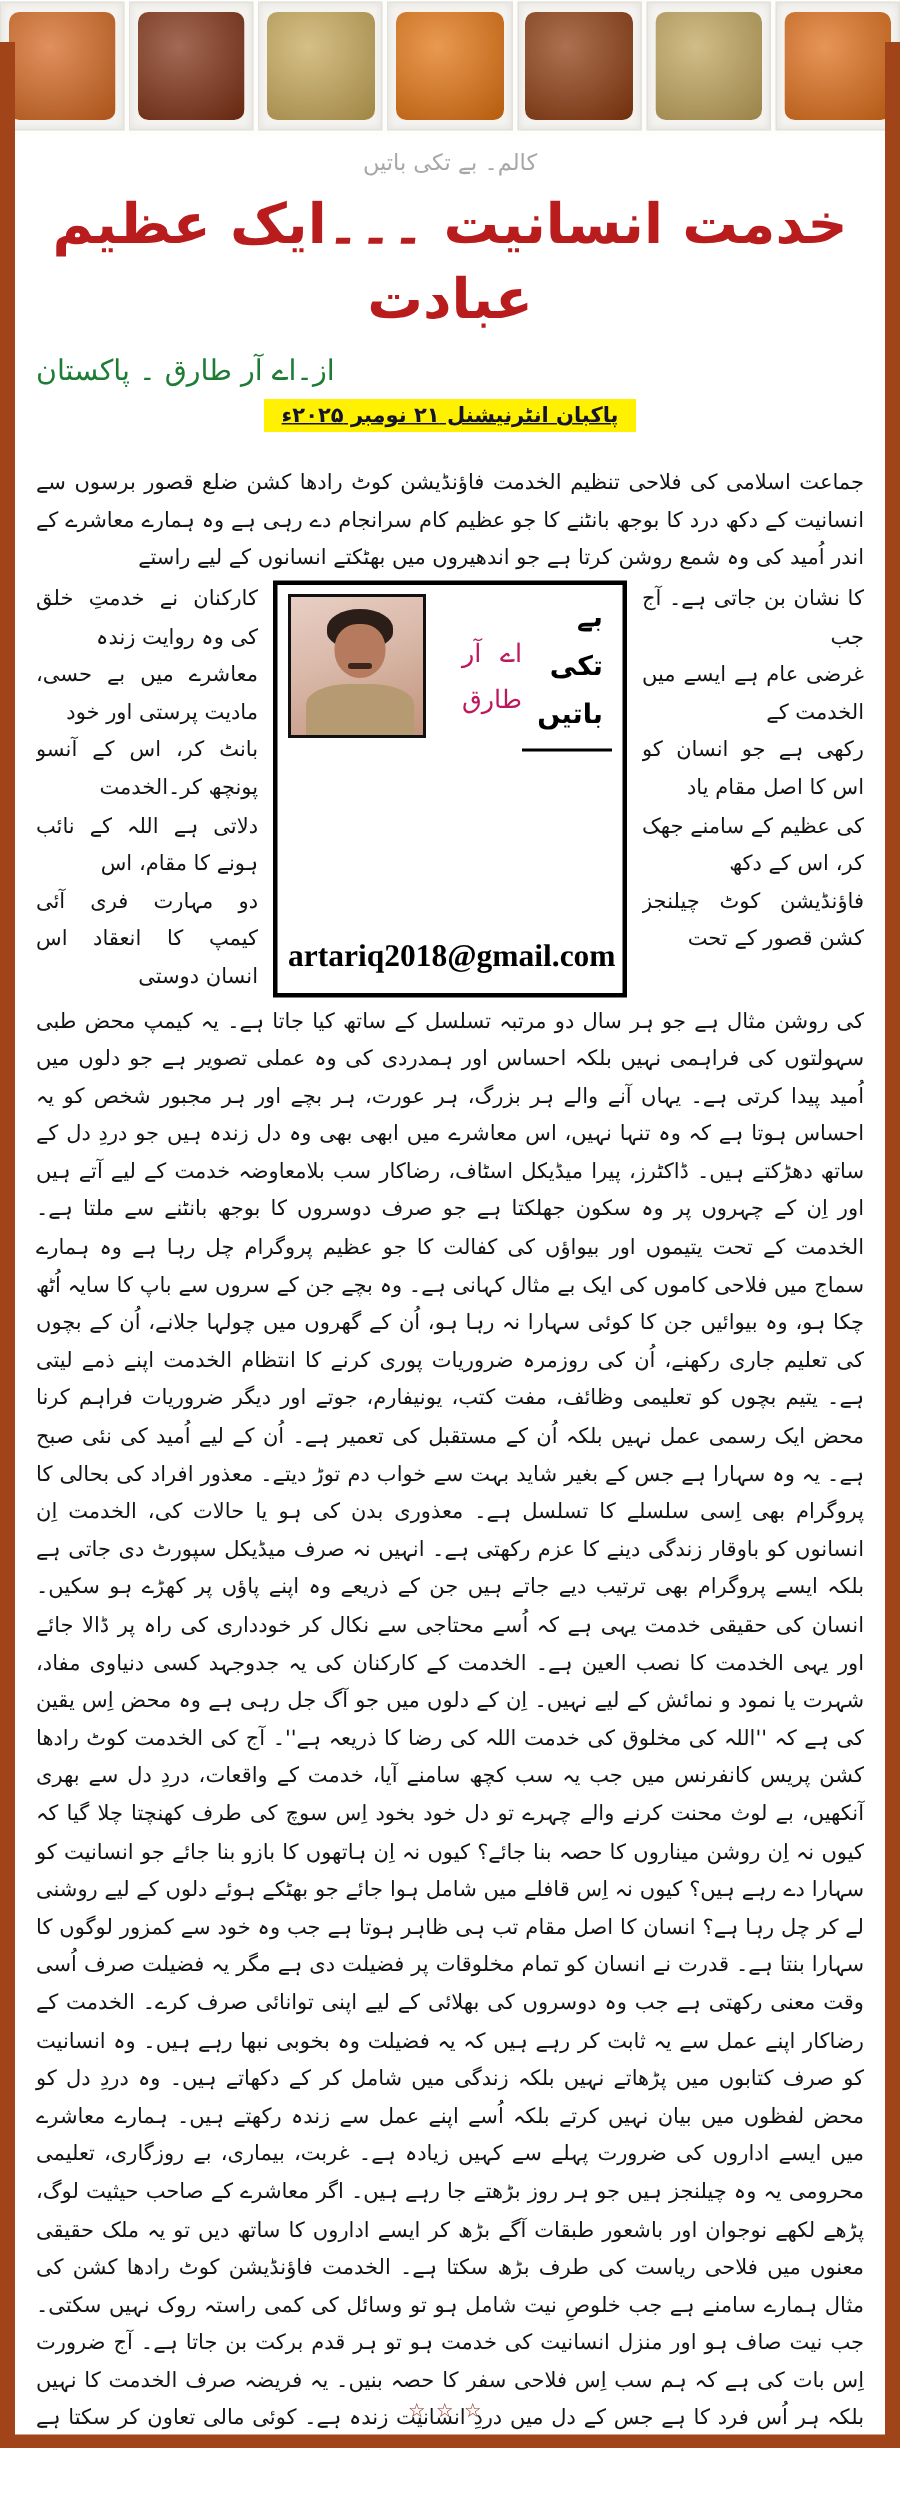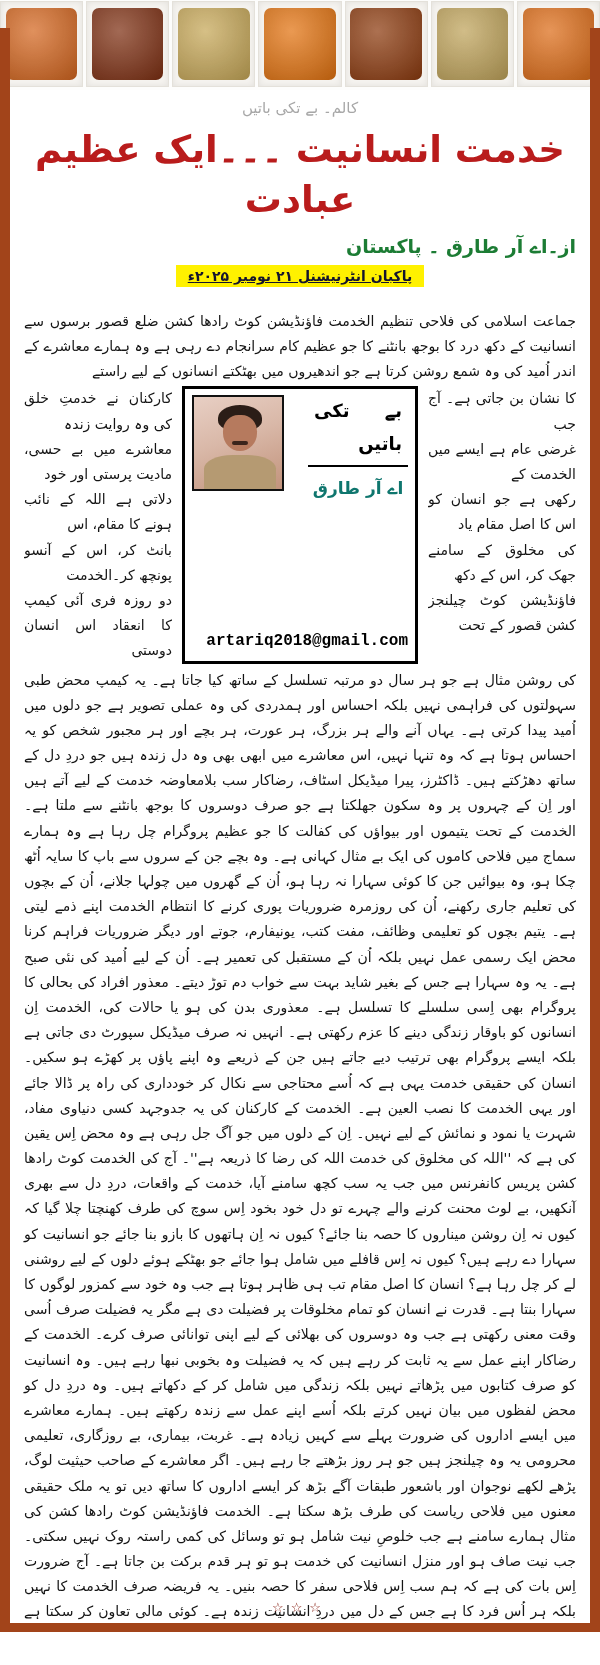--- a/index.html
+++ b/index.html
@@ -55,23 +55,23 @@
   .title{
     text-align:center;
     color:#b91c1c;
     font-weight:bold;
     font-size:37px;
     line-height:1.35;
     margin-top:8px;
     direction:rtl;
   }
   .byline{
-    text-align:right;
+    text-align:left;
     color:#1c7c34;
-    font-weight:bold;
+    font-weight:normal;
     font-size:19px;
     margin-top:10px;
     direction:rtl;
   }
   .dateline{
     text-align:center;
     margin-top:8px;
     direction:rtl;
   }
   .dateline-text{
@@ -139,35 +139,35 @@
     position:absolute;top:44px;left:38px;width:16px;height:4px;
     background:#3a241b;border-radius:2px;
   }
   .inset-photo .shirt{
     position:absolute;bottom:0;left:10px;width:72px;height:34px;
     background:#b59a72;border-radius:40% 40% 0 0;
   }
   .inset-titles{
     flex:1;
     order:1;
-    display:flex;flex-direction:column;
+    display:flex;flex-direction:row;
     align-items:center;justify-content:center;
     padding-left:24px;
   }
   .inset-name{
     font-weight:bold;font-size:18px;color:#000;
     border-bottom:2px solid #000;
     padding:0 6px 5px 6px;margin-bottom:6px;
   }
-  .inset-author{font-weight:bold;font-size:17px;color:#0f766e;}
+  .inset-author{font-weight:normal;font-size:17px;color:#be185d;}
   .inset-email{
     order:3;width:100%;
     direction:ltr;text-align:right;
-    font-family:Liberation Mono, monospace;
-    font-weight:bold;font-size:16px;color:#000;
+    font-family:Liberation Serif, serif;
+    font-weight:bold;font-size:21px;color:#000;
     margin-top:5px;
   }
   
   .stars{
     position:absolute;
     bottom:17px;left:0;right:0;
     text-align:center;
     color:#8a2418;
     font-size:13px;
     letter-spacing:7px;
@@ -218,44 +218,44 @@
 
     <div class="article">
 
       <p>جماعت اسلامی کی فلاحی تنظیم الخدمت فاؤنڈیشن کوٹ رادھا کشن ضلع قصور برسوں سے انسانیت کے دکھ درد کا بوجھ بانٹنے کا جو عظیم کام سرانجام دے رہی ہے وہ ہمارے معاشرے کے اندر اُمید کی وہ شمع روشن کرتا ہے جو اندھیروں میں بھٹکتے انسانوں کے لیے راستے</p>
 
       <div class="wrap-row">
         <div class="beside">
             <span class="seg">کا نشان بن جاتی ہے۔ آج جب</span>
             <span class="seg">غرضی عام ہے ایسے میں الخدمت کے</span>
             <span class="seg">رکھی ہے جو انسان کو اس کا اصل مقام یاد</span>
-            <span class="seg">کی مخلوق کے سامنے جھک کر، اس کے دکھ</span>
+            <span class="seg">کی عظیم کے سامنے جھک کر، اس کے دکھ</span>
             <span class="seg">فاؤنڈیشن کوٹ چیلنجز کشن قصور کے تحت</span>
           </div>
 
         <div class="inset-box">
           <div class="inset-photo">
             <div class="hair"></div>
             <div class="face"></div>
             <div class="mustache"></div>
             <div class="shirt"></div>
           </div>
           <div class="inset-titles">
             <div class="inset-name">بے تکی باتیں</div>
             <div class="inset-author">اے آر طارق</div>
           </div>
           <div class="inset-email">artariq2018@gmail.com</div>
         </div>
 
         <div class="beside">
             <span class="seg">کارکنان نے خدمتِ خلق کی وہ روایت زندہ</span>
             <span class="seg">معاشرے میں بے حسی، مادیت پرستی اور خود</span>
+            <span class="seg">بانٹ کر، اس کے آنسو پونچھ کر۔الخدمت</span>
             <span class="seg">دلاتی ہے اللہ کے نائب ہونے کا مقام، اس</span>
-            <span class="seg">بانٹ کر، اس کے آنسو پونچھ کر۔الخدمت</span>
-            <span class="seg">دو روزہ فری آئی کیمپ کا انعقاد اس انسان دوستی</span>
+            <span class="seg">دو مہارت فری آئی کیمپ کا انعقاد اس انسان دوستی</span>
           </div>
       </div>
 
       <p id="body-rest"><span>کی روشن مثال ہے جو ہر سال دو مرتبہ تسلسل کے ساتھ کیا جاتا ہے۔ یہ کیمپ محض طبی سہولتوں کی فراہمی نہیں بلکہ احساس اور ہمدردی کی وہ عملی تصویر ہے جو دلوں میں اُمید پیدا کرتی ہے۔ یہاں آنے والے ہر بزرگ، ہر عورت، ہر بچے اور ہر مجبور شخص کو یہ احساس ہوتا ہے کہ وہ تنہا نہیں، اس معاشرے میں ابھی بھی وہ دل زندہ ہیں جو دردِ دل کے ساتھ دھڑکتے ہیں۔ ڈاکٹرز، پیرا میڈیکل اسٹاف، رضاکار سب بلامعاوضہ خدمت کے لیے آتے ہیں اور اِن کے چہروں پر وہ سکون جھلکتا ہے جو صرف دوسروں کا بوجھ بانٹنے سے ملتا ہے۔ </span><span>الخدمت کے تحت یتیموں اور بیواؤں کی کفالت کا جو عظیم پروگرام چل رہا ہے وہ ہمارے سماج میں فلاحی کاموں کی ایک بے مثال کہانی ہے۔ وہ بچے جن کے سروں سے باپ کا سایہ اُٹھ چکا ہو، وہ بیوائیں جن کا کوئی سہارا نہ رہا ہو، اُن کے گھروں میں چولہا جلانے، اُن کے بچوں کی تعلیم جاری رکھنے، اُن کی روزمرہ ضروریات پوری کرنے کا انتظام الخدمت اپنے ذمے لیتی ہے۔ یتیم بچوں کو تعلیمی وظائف، مفت کتب، یونیفارم، جوتے اور دیگر ضروریات فراہم کرنا محض ایک رسمی عمل نہیں بلکہ اُن کے مستقبل کی تعمیر ہے۔ اُن کے لیے اُمید کی نئی صبح ہے۔ یہ وہ سہارا ہے جس کے بغیر شاید بہت سے خواب دم توڑ دیتے۔ </span><span>معذور افراد کی بحالی کا پروگرام بھی اِسی سلسلے کا تسلسل ہے۔ معذوری بدن کی ہو یا حالات کی، الخدمت اِن انسانوں کو باوقار زندگی دینے کا عزم رکھتی ہے۔ انہیں نہ صرف میڈیکل سپورٹ دی جاتی ہے بلکہ ایسے پروگرام بھی ترتیب دیے جاتے ہیں جن کے ذریعے وہ اپنے پاؤں پر کھڑے ہو سکیں۔ انسان کی حقیقی خدمت یہی ہے کہ اُسے محتاجی سے نکال کر خودداری کی راہ پر ڈالا جائے اور یہی الخدمت کا نصب العین ہے۔ </span><span>الخدمت کے کارکنان کی یہ جدوجہد کسی دنیاوی مفاد، شہرت یا نمود و نمائش کے لیے نہیں۔ اِن کے دلوں میں جو آگ جل رہی ہے وہ محض اِس یقین کی ہے کہ ''اللہ کی مخلوق کی خدمت اللہ کی رضا کا ذریعہ ہے''۔ آج کی الخدمت کوٹ رادھا کشن پریس کانفرنس میں جب یہ سب کچھ سامنے آیا، خدمت کے واقعات، دردِ دل سے بھری آنکھیں، بے لوث محنت کرنے والے چہرے تو دل خود بخود اِس سوچ کی طرف کھنچتا چلا گیا کہ کیوں نہ اِن روشن میناروں کا حصہ بنا جائے؟ کیوں نہ اِن ہاتھوں کا بازو بنا جائے جو انسانیت کو سہارا دے رہے ہیں؟ کیوں نہ اِس قافلے میں شامل ہوا جائے جو بھٹکے ہوئے دلوں کے لیے روشنی لے کر چل رہا ہے؟ </span><span>انسان کا اصل مقام تب ہی ظاہر ہوتا ہے جب وہ خود سے کمزور لوگوں کا سہارا بنتا ہے۔ قدرت نے انسان کو تمام مخلوقات پر فضیلت دی ہے مگر یہ فضیلت صرف اُسی وقت معنی رکھتی ہے جب وہ دوسروں کی بھلائی کے لیے اپنی توانائی صرف کرے۔ الخدمت کے رضاکار اپنے عمل سے یہ ثابت کر رہے ہیں کہ یہ فضیلت وہ بخوبی نبھا رہے ہیں۔ وہ انسانیت کو صرف کتابوں میں پڑھاتے نہیں بلکہ زندگی میں شامل کر کے دکھاتے ہیں۔ وہ دردِ دل کو محض لفظوں میں بیان نہیں کرتے بلکہ اُسے اپنے عمل سے زندہ رکھتے ہیں۔ </span><span>ہمارے معاشرے میں ایسے اداروں کی ضرورت پہلے سے کہیں زیادہ ہے۔ غربت، بیماری، بے روزگاری، تعلیمی محرومی یہ وہ چیلنجز ہیں جو ہر روز بڑھتے جا رہے ہیں۔ اگر معاشرے کے صاحب حیثیت لوگ، پڑھے لکھے نوجوان اور باشعور طبقات آگے بڑھ کر ایسے اداروں کا ساتھ دیں تو یہ ملک حقیقی معنوں میں فلاحی ریاست کی طرف بڑھ سکتا ہے۔ الخدمت فاؤنڈیشن کوٹ رادھا کشن کی مثال ہمارے سامنے ہے جب خلوصِ نیت شامل ہو تو وسائل کی کمی راستہ روک نہیں سکتی۔ جب نیت صاف ہو اور منزل انسانیت کی خدمت ہو تو ہر قدم برکت بن جاتا ہے۔ </span><span>آج ضرورت اِس بات کی ہے کہ ہم سب اِس فلاحی سفر کا حصہ بنیں۔ یہ فریضہ صرف الخدمت کا نہیں بلکہ ہر اُس فرد کا ہے جس کے دل میں دردِ انسانیت زندہ ہے۔ کوئی مالی تعاون کر سکتا ہے کوئی وقت دے سکتا ہے کوئی اپنی مہارت استعمال کر سکتا ہے۔ ہر شخص اپنی استطاعت کے مطابق اِس مشن میں شامل ہو سکتا ہے کیونکہ تبدیلی فرد سے شروع ہوتی ہے اور فرد ہی معاشرے کا ستون ہے۔ </span></p>
     </div>
   </div>
 
   <div class="stars">☆☆☆</div>
 </div>
 

